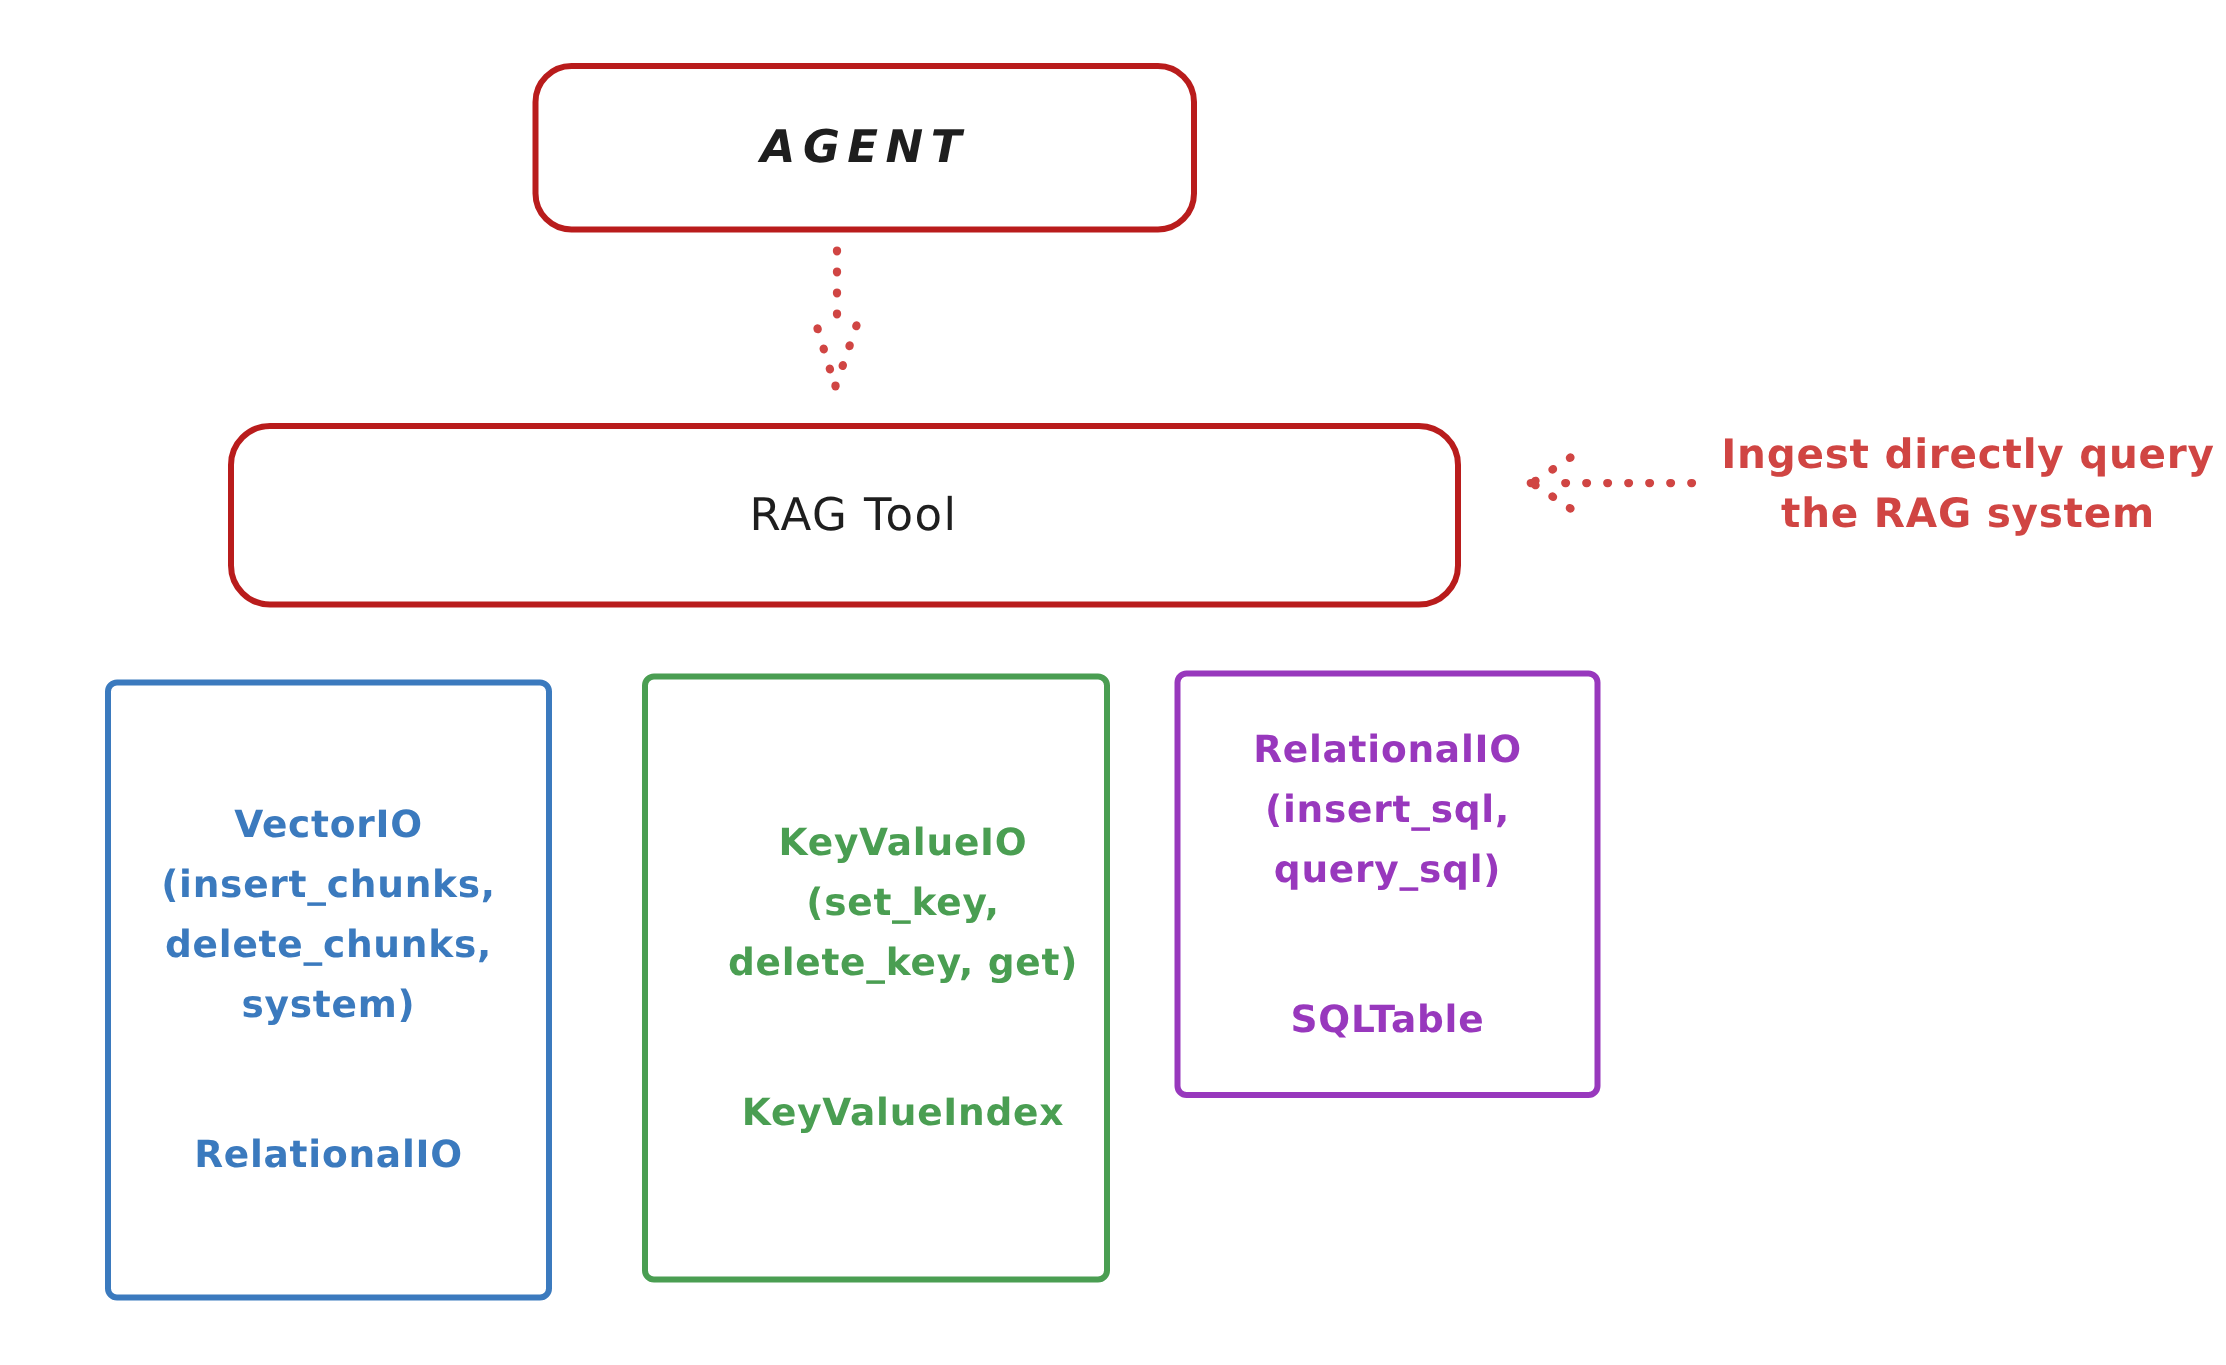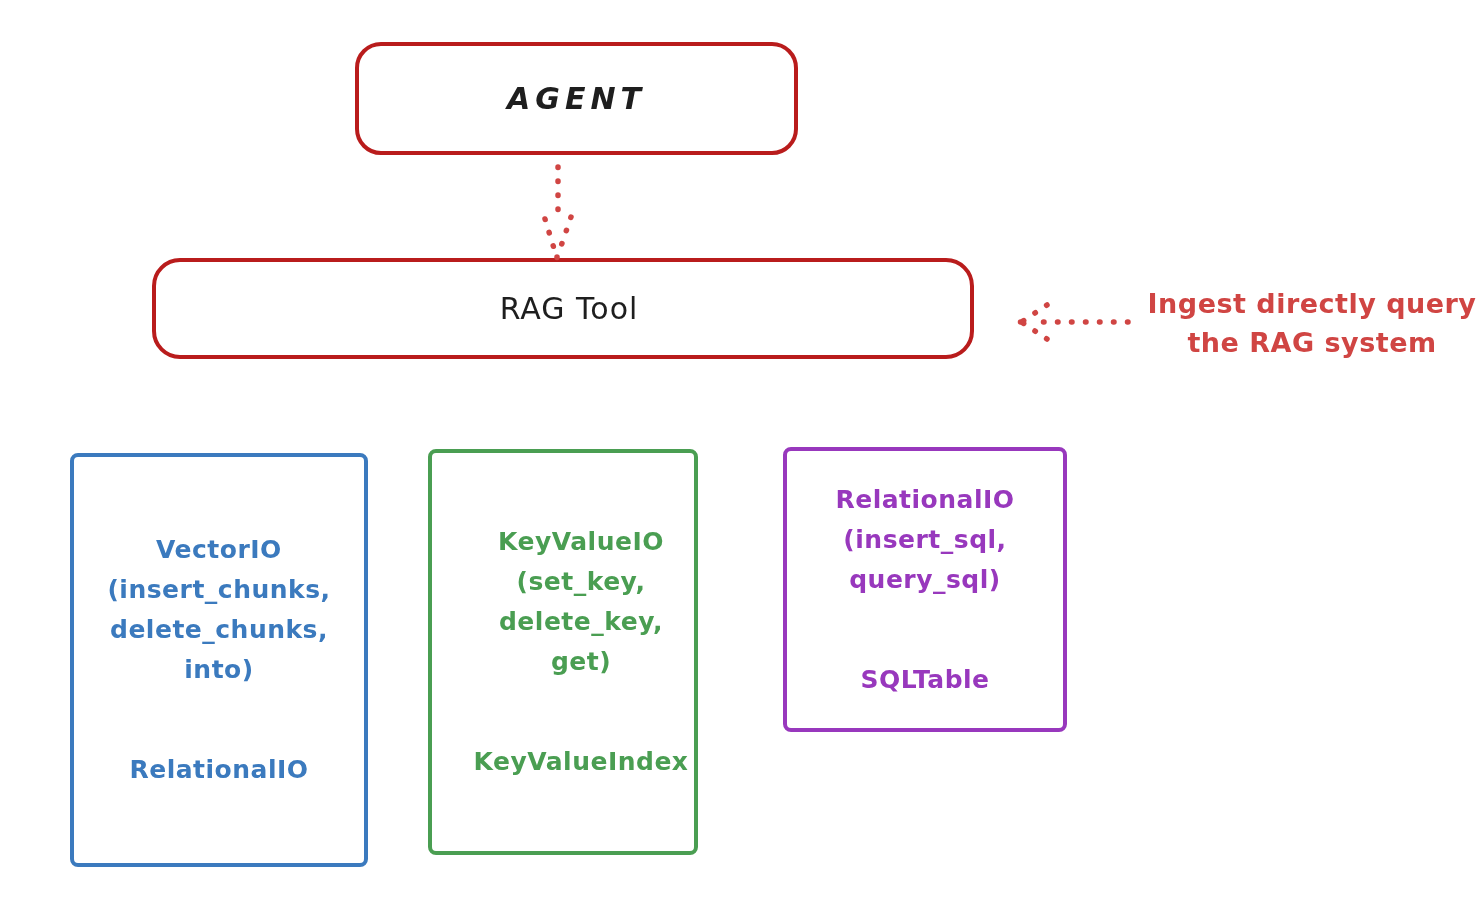--- a/index.html
+++ b/index.html
@@ -26,22 +26,22 @@
     border-radius: 26px;
   }
   .agent-label {
     font-size: 30px;
     font-weight: bold;
     font-style: italic;
     letter-spacing: 5px;
     color: #1e1e1e;
   }
   .rag-node {
-    left: 152px; top: 258px;
-    width: 822px; height: 101px;
+    left: 152px; top: 282px;
+    width: 822px; height: 123px;
     border-radius: 28px;
     padding-left: 12px;
   }
   .rag-label {
     font-size: 30px;
     font-weight: 500;
     letter-spacing: 1px;
     color: #1e1e1e;
   }
   .arrows {
@@ -68,21 +68,21 @@
     flex-direction: column;
     align-items: center;
     justify-content: center;
     text-align: center;
     font-size: 25px;
     font-weight: 600;
     line-height: 40px;
     letter-spacing: 0.5px;
   }
   .store-vector     { left: 70px;  top: 453px; width: 298px; height: 414px; }
-  .store-keyvalue   { left: 428px; top: 449px; width: 270px; height: 406px; padding-left: 36px; }
+  .store-keyvalue   { left: 428px; top: 449px; width: 312px; height: 406px; padding-left: 36px; }
   .store-relational { left: 783px; top: 447px; width: 284px; height: 285px; }
   .store-footer { margin-top: 60px; }
 </style>
 </head>
 <body>
 
 <div class="canvas">
 
   <div class="node agent-node">
     <span class="agent-label">AGENT</span>
@@ -110,21 +110,21 @@
   <div class="annotation" style="color: rgb(208, 69, 67);">
     <div>Ingest directly query</div>
     <div>the RAG system</div>
   </div>
 
   <div class="store-box store-vector" style="border-color: rgb(59, 122, 190); color: rgb(59, 122, 190);">
     <div>
       <div>VectorIO</div>
       <div>(insert_chunks,</div>
       <div>delete_chunks,</div>
-      <div>into)</div>
+      <div>system)</div>
     </div>
     <div class="store-footer">RelationalIO</div>
   </div>
 
   <div class="store-box store-keyvalue" style="border-color: rgb(74, 158, 82); color: rgb(74, 158, 82);">
     <div>
       <div>KeyValueIO</div>
       <div>(set_key,</div>
       <div>delete_key, get)</div>
     </div>

